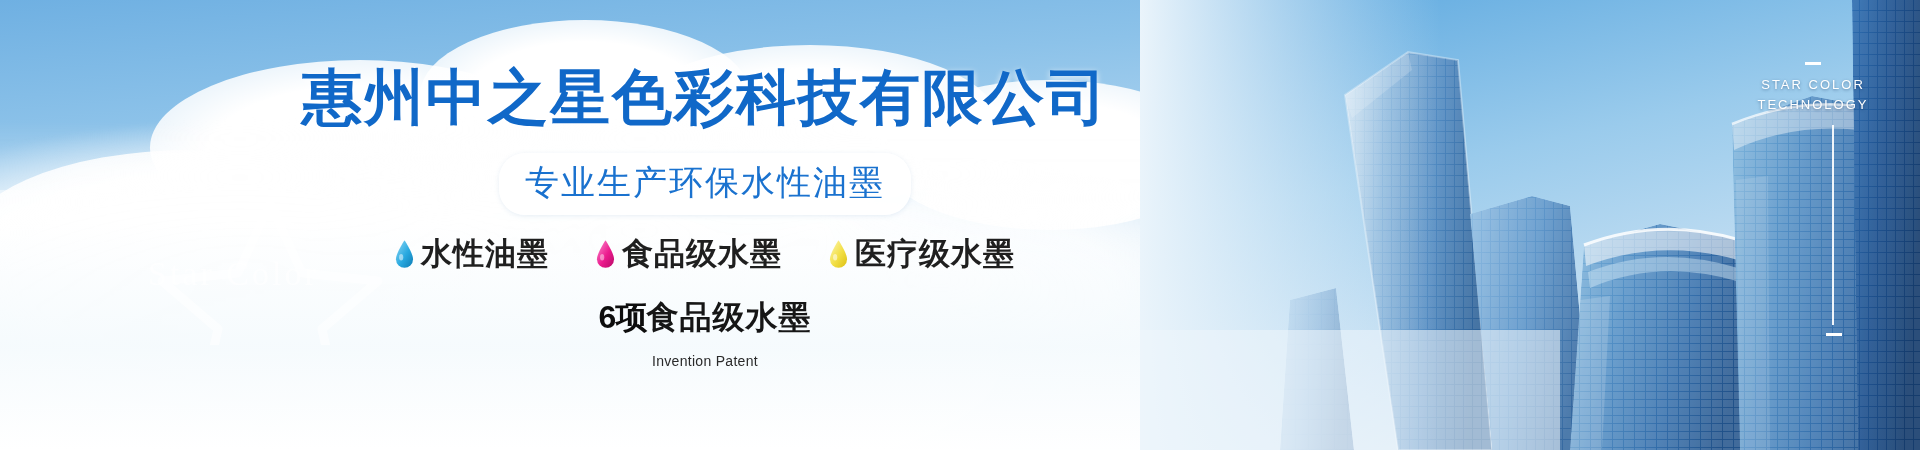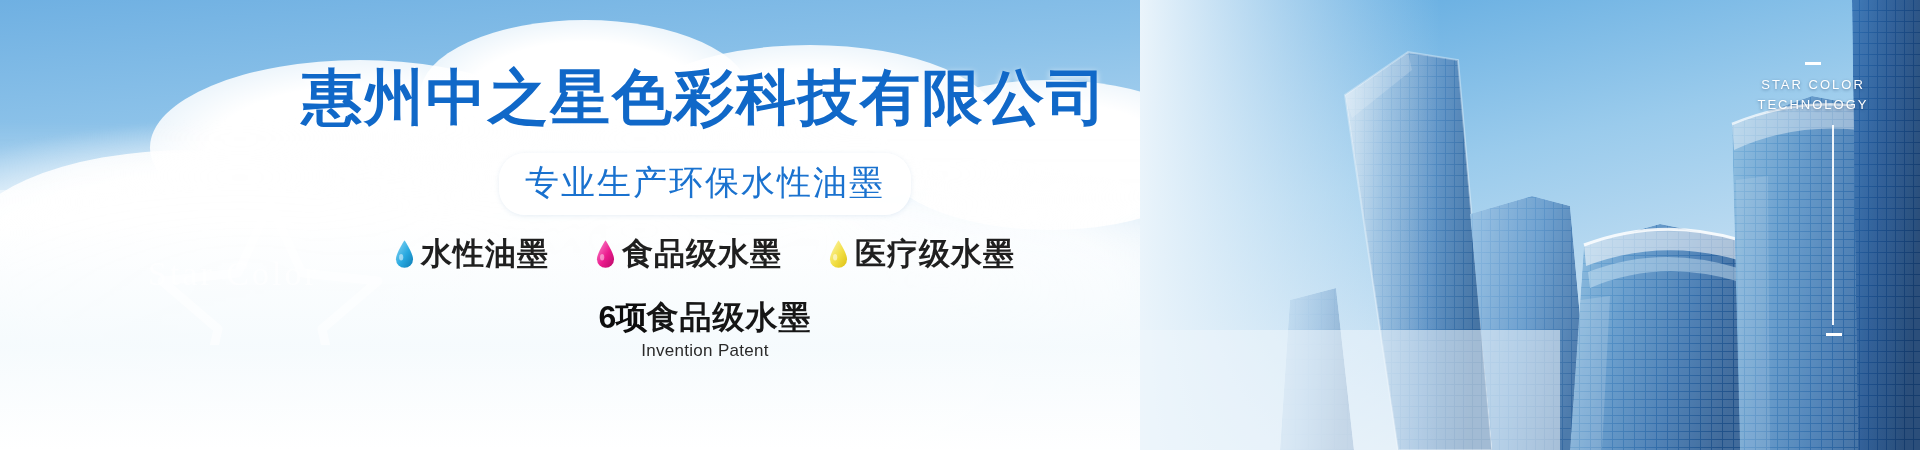--- a/index.html
+++ b/index.html
@@ -110,22 +110,22 @@
   }
   .badge { text-align: center; }
   .badge-cn { white-space: nowrap; line-height: 1; }
   .badge-strong {
     font-size: 32px; font-weight: 800; color: #0d0d0d; letter-spacing: -1px;
   }
   .badge-rest {
     font-size: 32px; font-weight: 600; color: #161616; letter-spacing: 1px;
   }
   .badge-en {
-    margin-top: 8px;
-    font-size: 17px; color: #2a2a2a; letter-spacing: .3px;
+    margin-top: 20px;
+    font-size: 14px; color: #2a2a2a; letter-spacing: .3px;
   }
 
   
   .corner-mark {
     position: absolute; right: 42px; top: 62px; width: 130px; text-align: center;
     color: #ffffff;
   }
   .corner-mark .dash-top {
     width: 16px; height: 3px; background: #ffffff; margin: 0 auto 10px;
   }

